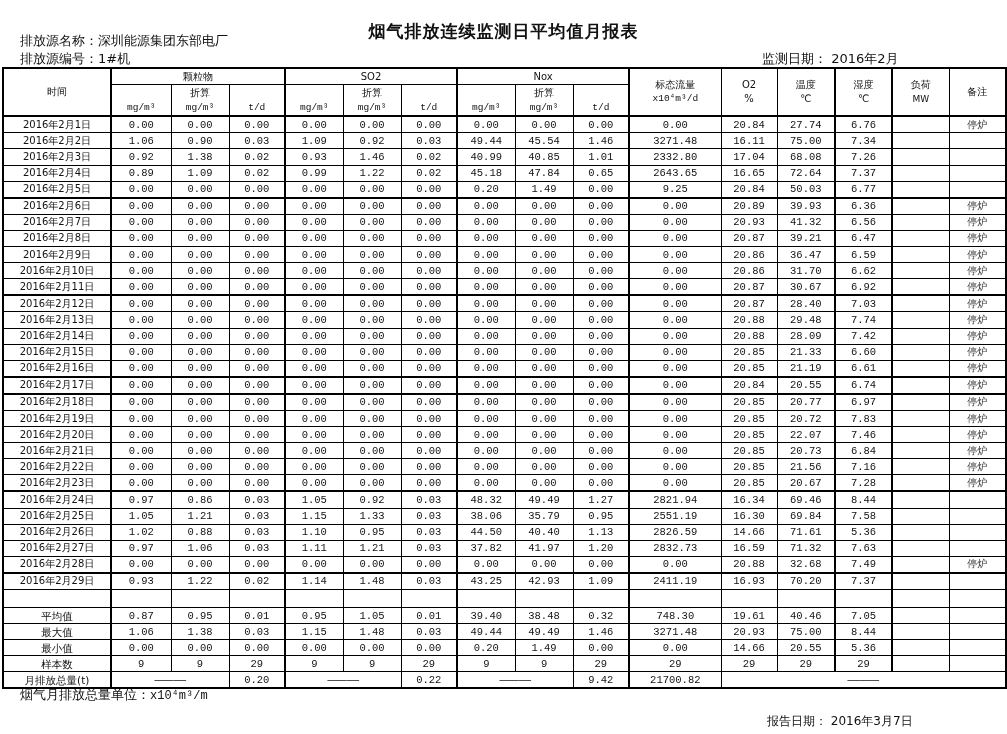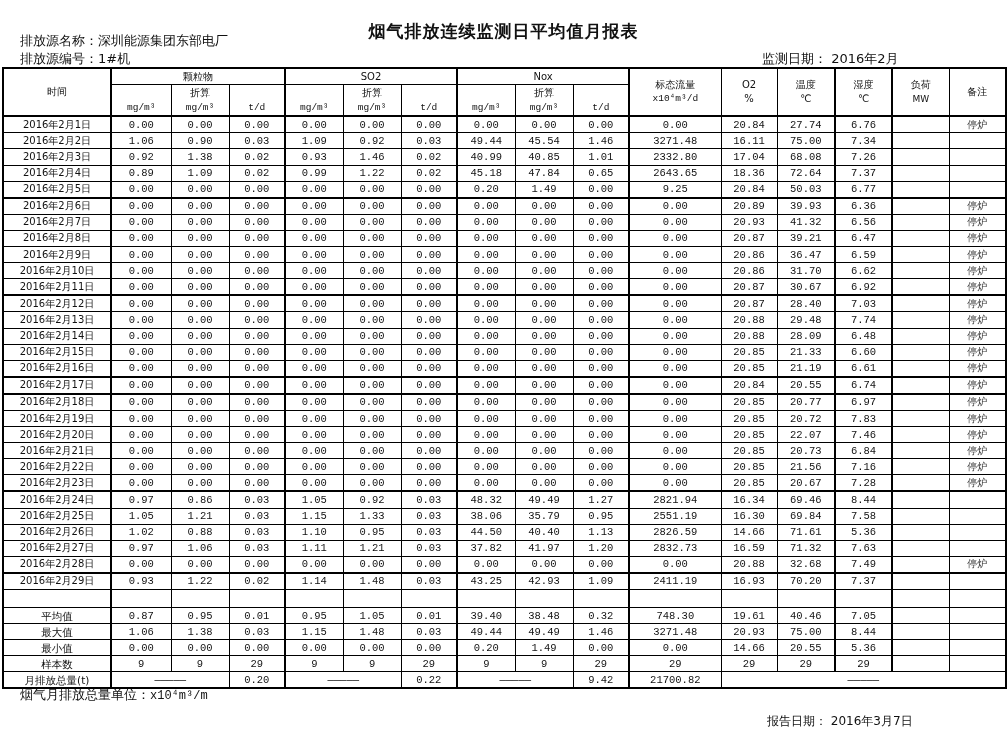--- a/index.html
+++ b/index.html
@@ -159,21 +159,21 @@
         <td class="thick-l">0.89</td>
         <td>1.09</td>
         <td>0.02</td>
         <td class="thick-l">0.99</td>
         <td>1.22</td>
         <td>0.02</td>
         <td class="thick-l">45.18</td>
         <td>47.84</td>
         <td>0.65</td>
         <td class="thick-l">2643.65</td>
-        <td>18.36</td>
+        <td>16.65</td>
         <td>72.64</td>
         <td class="thick-l">7.37</td>
         <td class="thick-l"></td>
         <td class="note"></td>
       </tr>
       <tr>
         <td class="date thick-b">2016年2月5日</td>
         <td class="thick-l thick-b">0.00</td>
         <td class="thick-b">0.00</td>
         <td class="thick-b">0.00</td>
@@ -341,21 +341,21 @@
         <td>0.00</td>
         <td class="thick-l">0.00</td>
         <td>0.00</td>
         <td>0.00</td>
         <td class="thick-l">0.00</td>
         <td>0.00</td>
         <td>0.00</td>
         <td class="thick-l">0.00</td>
         <td>20.88</td>
         <td>28.09</td>
-        <td class="thick-l">6.48</td>
+        <td class="thick-l">7.42</td>
         <td class="thick-l"></td>
         <td class="note">停炉</td>
       </tr>
       <tr>
         <td class="date">2016年2月15日</td>
         <td class="thick-l">0.00</td>
         <td>0.00</td>
         <td>0.00</td>
         <td class="thick-l">0.00</td>
         <td>0.00</td>

